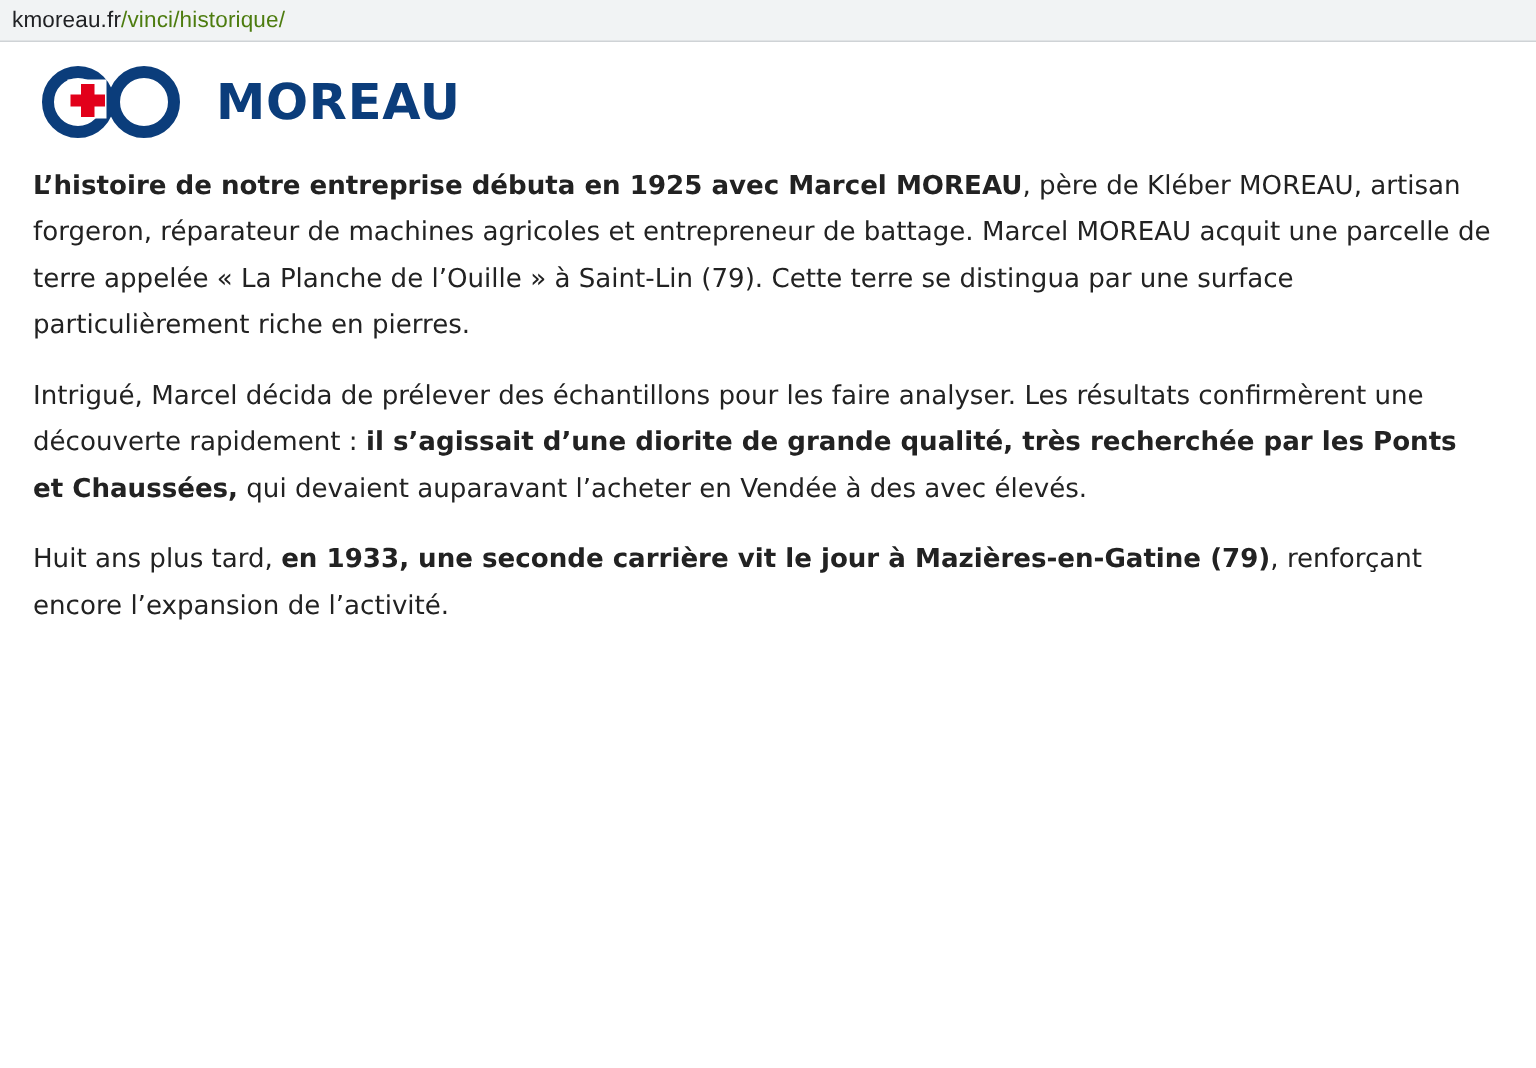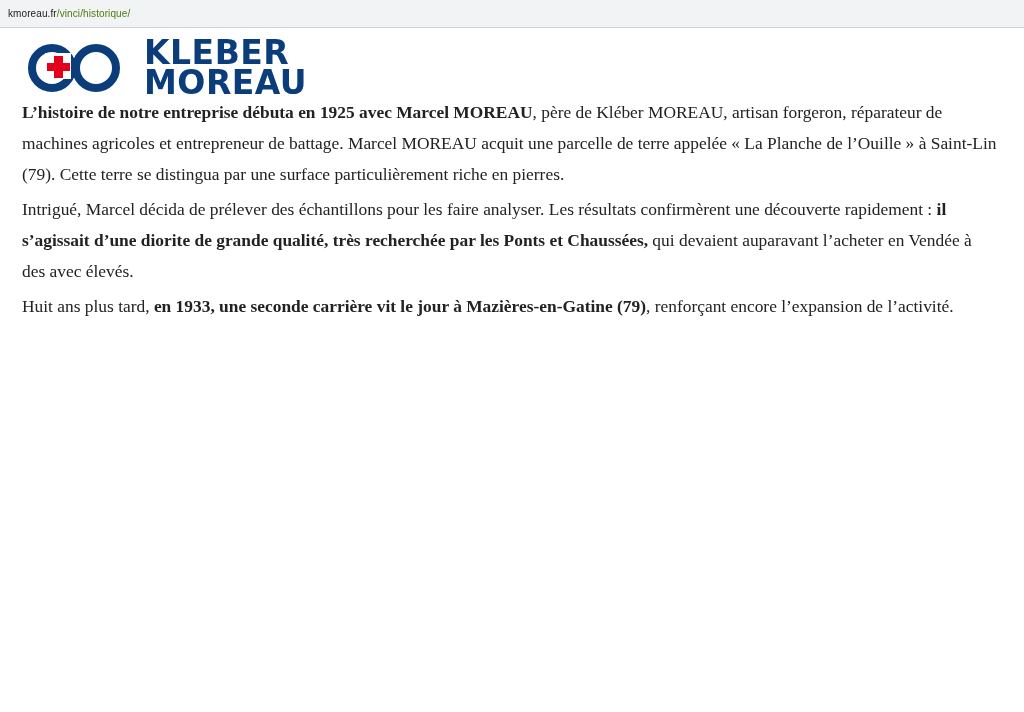--- a/index.html
+++ b/index.html
@@ -21,21 +21,21 @@
   }
   
   .urlbar {
     height: 28px;
     background: #f1f3f4;
     border-bottom: 1px solid #cfd3d6;
     display: flex;
     align-items: center;
     padding: 0 8px;
     box-sizing: border-box;
-    font-size: 10px;
+    font-size: 15px;
     font-family: "Liberation Sans", sans-serif;
     color: #5f6368;
     letter-spacing: 0.1px;
   }
   .urlbar .domain {
     color: #202124;
   }
   .urlbar .path {
     color: #4d7c0f;
   }
@@ -87,22 +87,21 @@
   
   .body-text {
     font-family: "DejaVu Sans", "Liberation Sans", sans-serif;
     font-size: 17.4px;
     color: #222222;
     line-height: 1.78;
     margin: 0 0 0 4px;
     max-width: 985px;
   }
   .body-text p {
-    margin: 4px 0 2px 0;
-    font-family: Liberation Serif, serif;
+    margin: 16px 0 2px 0;
   }
   .body-text b {
     font-weight: bold;
   }
 </style>
 </head>
 <body>
 
 <div class="page">
 
@@ -117,21 +116,20 @@
       <span class="logo-mark">
         <svg viewBox="0 0 120 48" width="120" height="48" xmlns="http://www.w3.org/2000/svg">
           <circle cx="34" cy="24" r="20" fill="none" stroke="#0b3d7b" stroke-width="8"></circle>
           <circle cx="78" cy="24" r="20" fill="none" stroke="#0b3d7b" stroke-width="8"></circle>
           <rect x="27" y="9" width="26" height="26" fill="#ffffff"></rect>
           <rect x="36" y="12" width="9" height="22" fill="#e2001a"></rect>
           <rect x="29" y="19" width="23" height="8" fill="#e2001a"></rect>
         </svg>
       </span>
       <span class="logo-text">
-        <span class="l1">KLEBER</span>
         <span class="l2">MOREAU</span>
       </span>
     </div>
 
 
     <div class="body-text">
         <p><b>L’histoire de notre entreprise débuta en 1925 avec Marcel MOREAU</b><span>, père de Kléber MOREAU, artisan forgeron, réparateur de machines agricoles et entrepreneur de battage. Marcel MOREAU acquit une parcelle de terre appelée « La Planche de l’Ouille » à Saint-Lin (79). Cette terre se distingua par une surface particulièrement riche en pierres.</span></p>
         <p><span>Intrigué, Marcel décida de prélever des échantillons pour les faire analyser. Les résultats confirmèrent une découverte rapidement : </span><b>il s’agissait d’une diorite de grande qualité, très recherchée par les Ponts et Chaussées,</b><span> qui devaient auparavant l’acheter en Vendée à des avec élevés.</span></p>
         <p><span>Huit ans plus tard, </span><b>en 1933, une seconde carrière vit le jour à Mazières-en-Gatine (79)</b><span>, renforçant encore l’expansion de l’activité.</span></p>
       </div>

